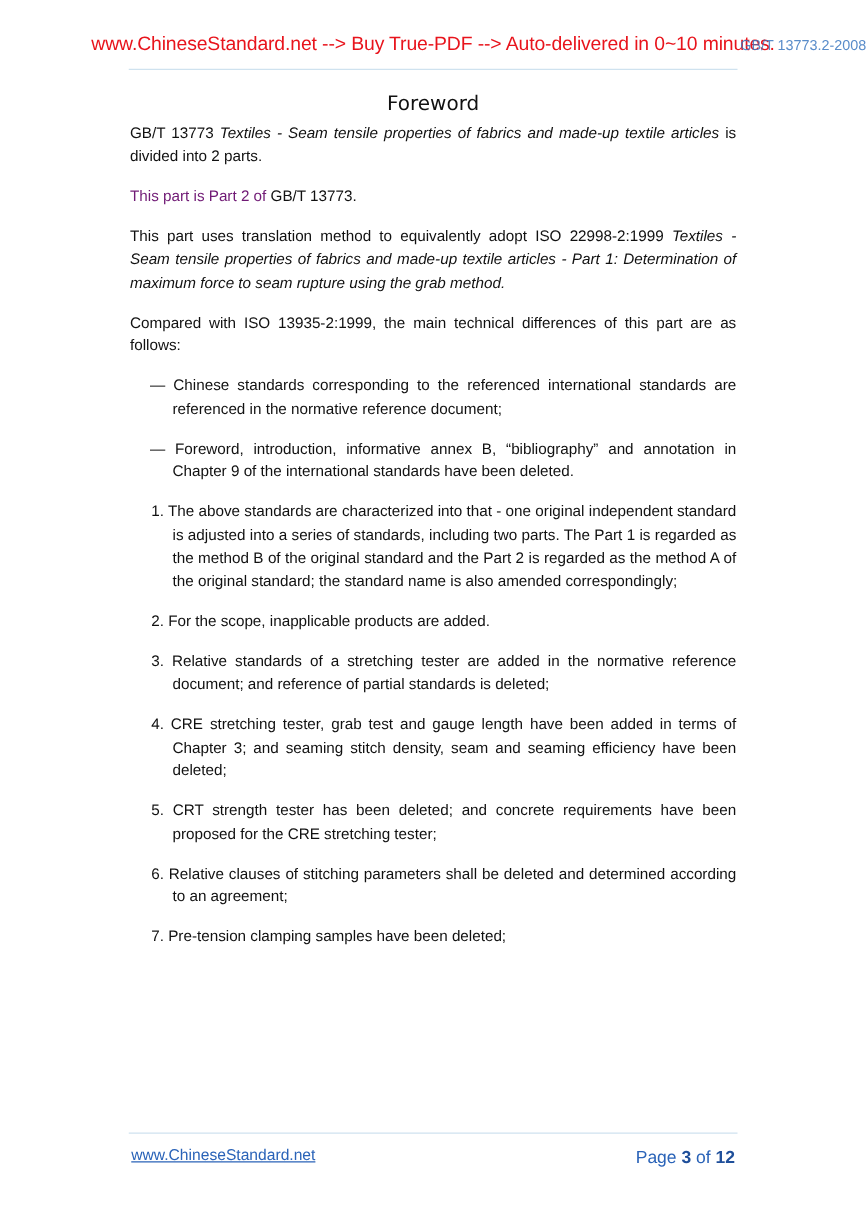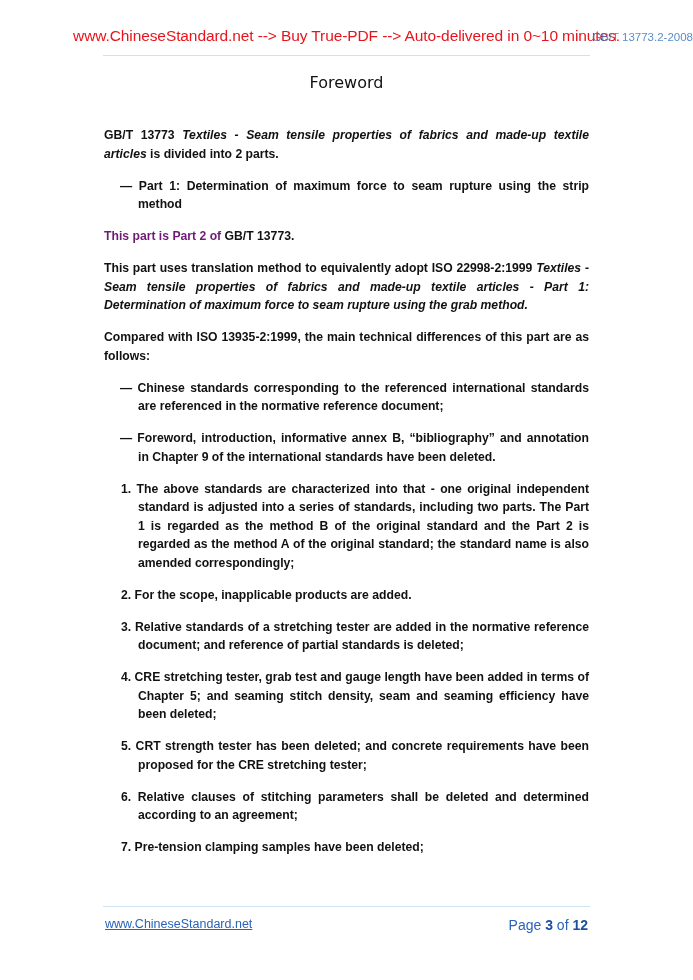--- a/index.html
+++ b/index.html
@@ -50,26 +50,25 @@
       top: 73px;
       left: 0;
       width: 693px;
       text-align: center;
       font-family: "DejaVu Sans", sans-serif;
       font-size: 16px;
       color: #111;
     }
     .content {
       position: absolute;
-      top: 126px;
+      top: 97px;
       left: 104px;
       width: 485px;
       font-size: 12.2px;
       line-height: 18.5px;
-      font-weight: bold;
     }
     .p {
       margin: 0 0 13.5px 0;
       text-align: justify;
     }
     .p.dash, .p.num {
       padding-left: 34px;
       text-indent: -17px;
       margin-left: 0;
     }
@@ -113,42 +112,41 @@
 
 <div class="title">Foreword</div>
 
 <div class="content">
   <p class="p">
     <span>GB/T 13773</span>
     <i>Textiles - Seam tensile properties of fabrics and made-up textile articles</i>
     <span>is divided into 2 parts.</span>
   </p>
 
-  <p class="p dash">— Part 1: Determination of maximum force to seam rupture using the strip method</p>
 
   <p class="p">
     <span class="muted">This part is Part 2 of</span>
     <span>GB/T 13773.</span>
   </p>
 
   <p class="p">
     <span>This part uses translation method to equivalently adopt ISO 22998-2:1999</span>
     <i>Textiles - Seam tensile properties of fabrics and made-up textile articles - Part 1: Determination of maximum force to seam rupture using the grab method.</i>
   </p>
 
   <p class="p">Compared with ISO 13935-2:1999, the main technical differences of this part are as follows:</p>
 
   <p class="p dash">— Chinese standards corresponding to the referenced international standards are referenced in the normative reference document;</p>
   <p class="p dash">— Foreword, introduction, informative annex B, “bibliography” and annotation in Chapter 9 of the international standards have been deleted.</p>
 
 
   <p class="p num">1. The above standards are characterized into that - one original independent standard is adjusted into a series of standards, including two parts. The Part 1 is regarded as the method B of the original standard and the Part 2 is regarded as the method A of the original standard; the standard name is also amended correspondingly;</p>
   <p class="p num">2. For the scope, inapplicable products are added.</p>
   <p class="p num">3. Relative standards of a stretching tester are added in the normative reference document; and reference of partial standards is deleted;</p>
-  <p class="p num">4. CRE stretching tester, grab test and gauge length have been added in terms of Chapter 5; and seaming stitch density, seam and seaming efficiency have been deleted;</p>
+  <p class="p num">4. CRE stretching tester, grab test and gauge length have been added in terms of Chapter 3; and seaming stitch density, seam and seaming efficiency have been deleted;</p>
   <p class="p num">5. CRT strength tester has been deleted; and concrete requirements have been proposed for the CRE stretching tester;</p>
   <p class="p num">6. Relative clauses of stitching parameters shall be deleted and determined according to an agreement;</p>
   <p class="p num">7. Pre-tension clamping samples have been deleted;</p>
 </div>
 
 <div class="footer-rule"></div>
 <a class="footer-link">www.ChineseStandard.net</a>
 <div class="footer-page">
   <span>Page</span>
   <b>3</b>

